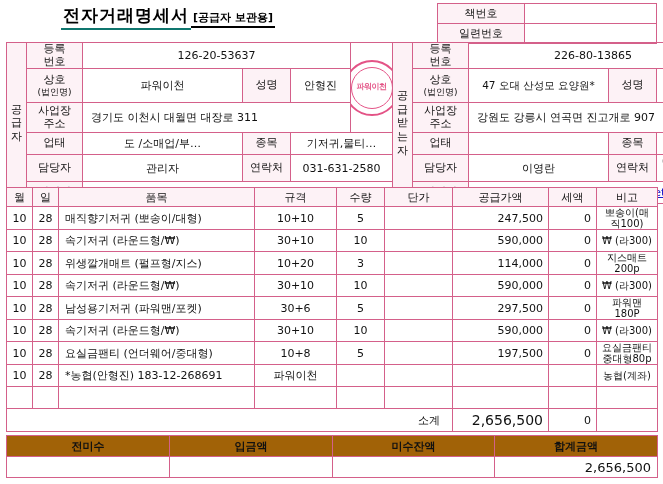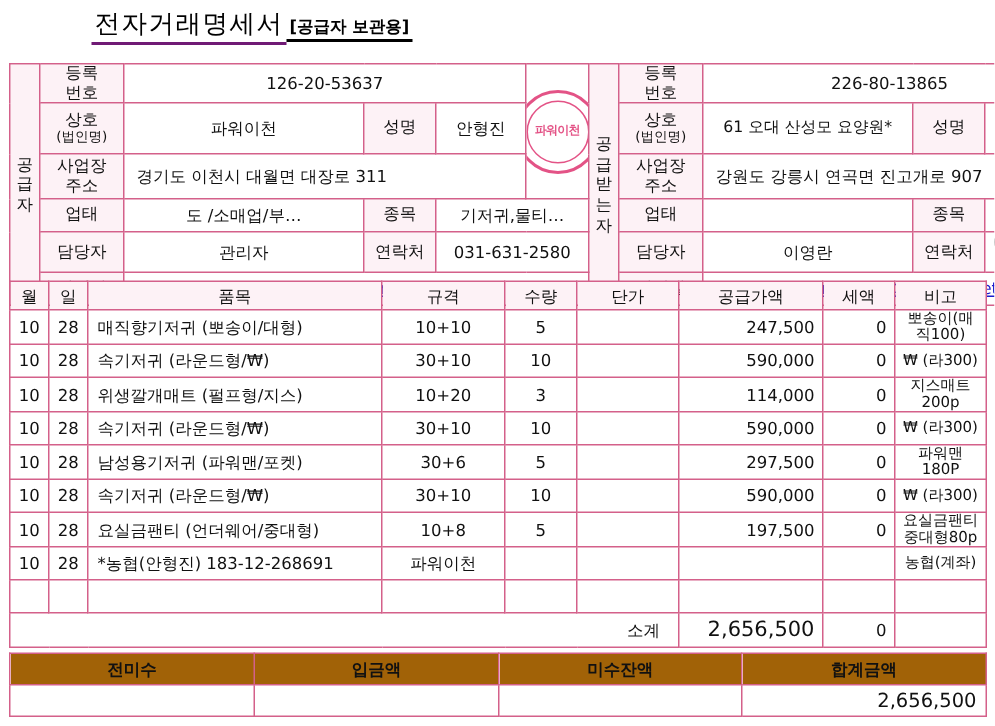--- a/index.html
+++ b/index.html
@@ -35,23 +35,23 @@
   }
   .title-wrap {
     position: absolute;
     left: 8px;
     top: 4px;
     width: 320px;
     text-align: center;
   }
   .doc-title {
     font-size: 17px;
-    font-weight: normal;
+    font-weight: bold;
     letter-spacing: 1px;
-    border-bottom: 2px solid #701a75;
+    border-bottom: 2px solid #0f766e;
     display: inline-block;
     padding: 0 2px 1px 2px;
   }
   .doc-sub {
     font-size: 11px;
     font-weight: bold;
     display: inline-block;
     border-bottom: 2px solid #000;
     padding: 0 2px 1px 2px;
   }
@@ -184,20 +184,32 @@
 </style>
 </head>
 <body>
 
 <div id="page">
 
   <div class="title-wrap">
     <span class="doc-title">전자거래명세서</span><span class="doc-sub">[공급자 보관용]</span>
   </div>
 
+  <table class="topright">
+    <tbody>
+        <tr>
+      <td class="lbl">책번호</td>
+      <td></td>
+    </tr>
+    <tr>
+      <td class="lbl">일련번호</td>
+      <td></td>
+    </tr>
+  </tbody>
+    </table>
 
   <table class="party">
     <colgroup>
       <col style="width:20px">
       <col style="width:56px">
       <col style="width:160px">
       <col style="width:48px">
       <col style="width:60px">
       <col style="width:42px">
       <col style="width:20px">
@@ -241,21 +253,21 @@
       <td class="flabel">성명</td>
       <td>
         <span class="nameseal">
           <span>안형진</span>
         </span>
       </td>
       <td class="flabel">
         <div>상호</div>
         <div style="font-size:9px">(법인명)</div>
       </td>
-      <td style="font-size:10.5px;line-height:1.2">61 오대 산성모 요양원*</td>
+      <td style="font-size:10.5px;line-height:1.2">47 오대 산성모 요양원*</td>
       <td class="flabel">성명</td>
       <td>이성자</td>
     </tr>
 
     <tr style="height:30px">
       <td class="flabel">
         <div>사업장</div>
         <div>주소</div>
       </td>
       <td colspan="3" style="text-align:left;padding-left:8px">경기도  이천시  대월면  대장로  311</td>

